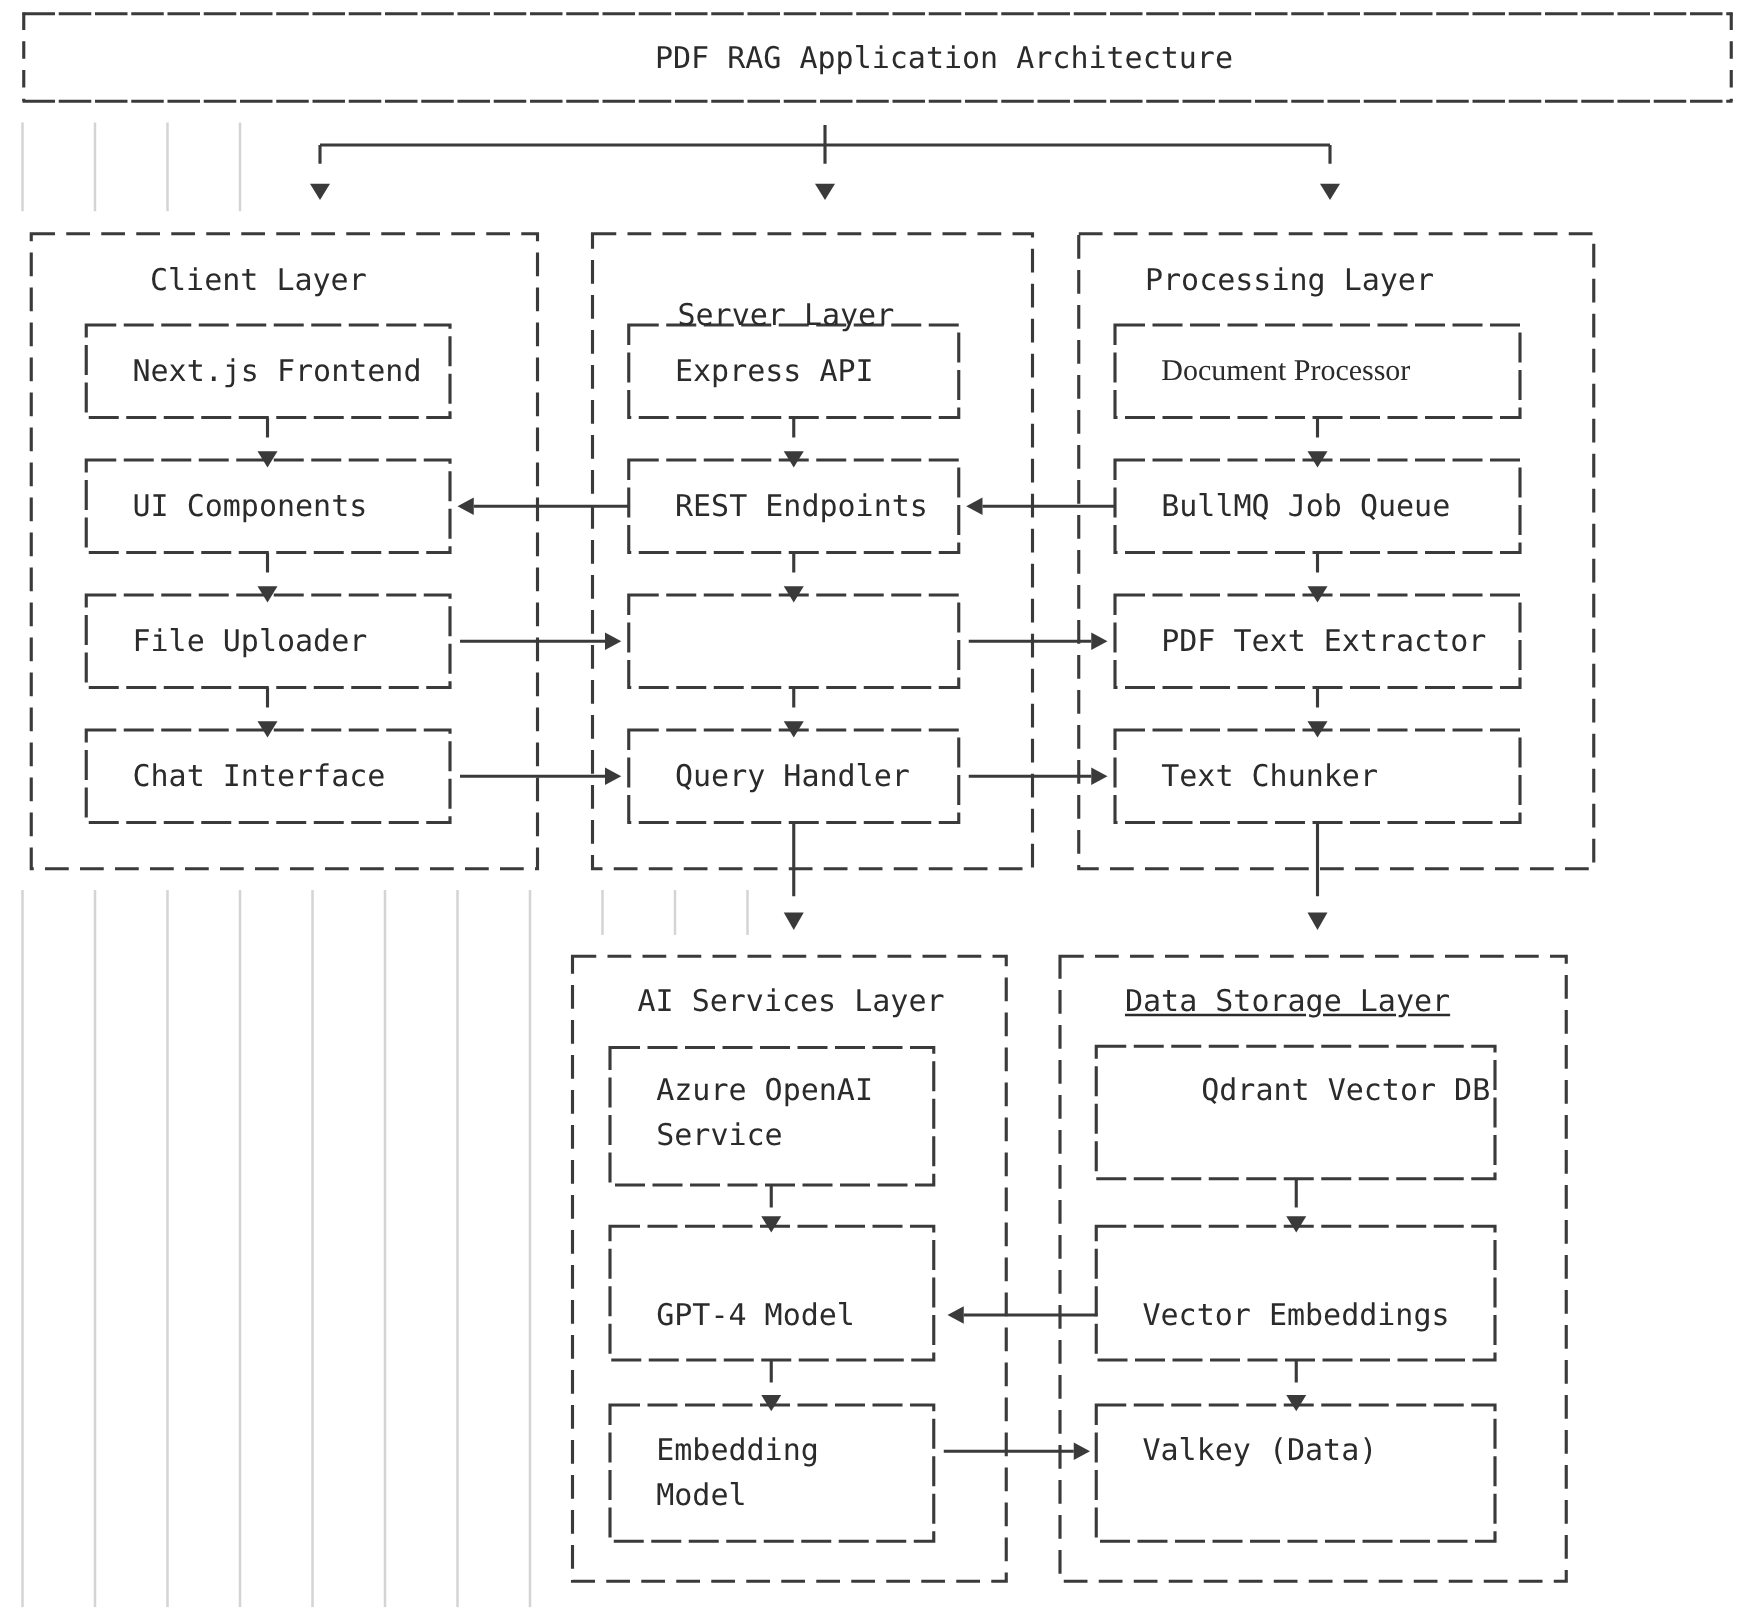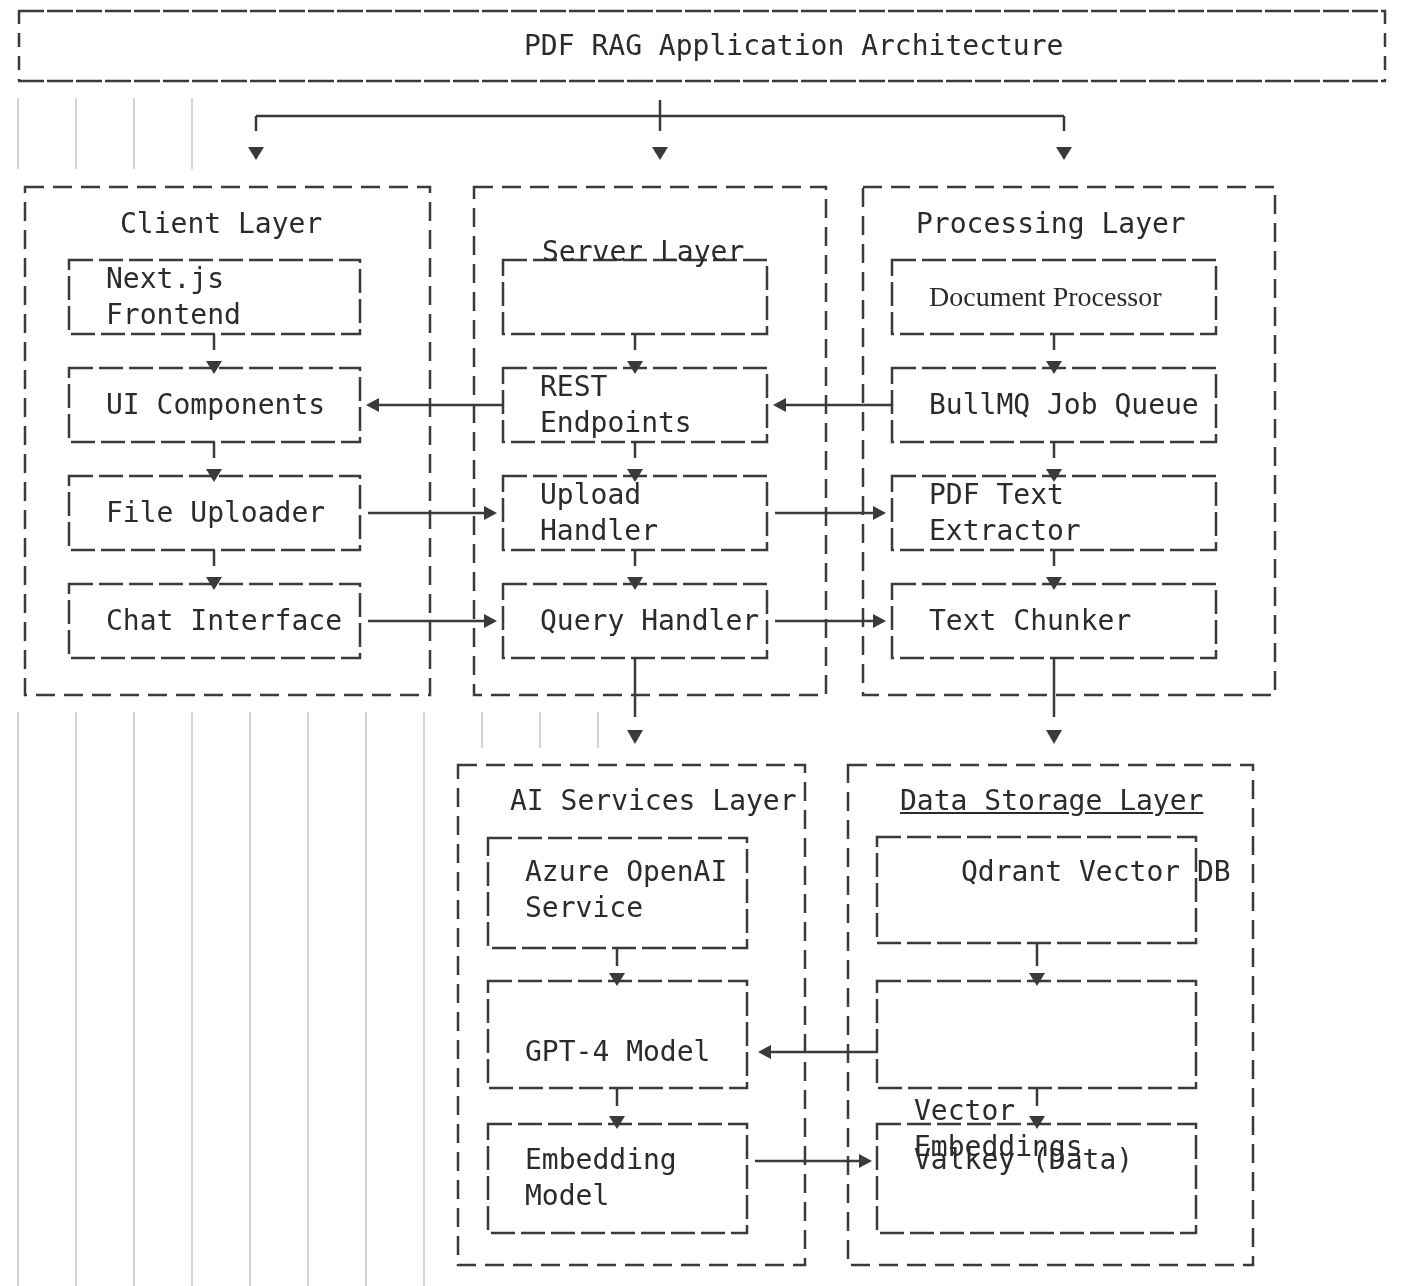--- a/index.html
+++ b/index.html
@@ -8,21 +8,21 @@
     width: 1404px;
     height: 1286px;
     background: #ffffff;
     font-family: "DejaVu Sans Mono", "Liberation Mono", monospace;
     color: #2b2b2b;
     overflow: hidden;
   }
   svg.wires { position: absolute; left: 0; top: 0; }
   .label {
     position: absolute;
-    font-size: 28px;
+    font-size: 24px;
     line-height: 36px;
     white-space: pre-line;
     letter-spacing: 0px;
   }
   .vc { display: flex; align-items: center; }
   .pl { padding-left: 37px; box-sizing: border-box; }
   .node { position: absolute; background: transparent; }
 </style>
 </head>
 <body>
@@ -176,32 +176,32 @@
   <div class="label" style="left:542px; top:206px;margin-top:28px;">Server Layer</div>
   <div class="label" style="left:916px; top:206px;">Processing Layer</div>
   <div class="label" style="left:510px; top:783px;">AI Services Layer</div>
   <div class="label" style="left:900px; top:783px;text-decoration:underline;">Data Storage Layer</div>
 
   <div class="node label vc pl" style="left:69px; top:260px; width:291px; height:74px;">Next.js Frontend</div>
   <div class="node label vc pl" style="left:69px; top:368px; width:291px; height:74px;">UI Components</div>
   <div class="node label vc pl" style="left:69px; top:476px; width:328px; height:74px;">File Uploader</div>
   <div class="node label vc pl" style="left:69px; top:584px; width:291px; height:74px;">Chat Interface</div>
 
+  <div class="node label vc pl" style="left:503px; top:260px; width:264px; height:74px;">Express API</div>
   <div class="node label vc pl" style="left:503px; top:368px; width:264px; height:74px;">REST Endpoints</div>
-  <div class="node label vc pl" style="left:503px; top:476px; width:264px; height:74px;">Upload Handler</div>
   <div class="node label vc pl" style="left:503px; top:584px; width:264px; height:74px;">Query Handler</div>
 
   <div class="node label vc pl" style="left:892px; top:260px; width:324px; height:74px;font-family:Liberation Serif, serif;">Document Processor</div>
   <div class="node label vc pl" style="left:892px; top:368px; width:324px; height:74px;">BullMQ Job Queue</div>
   <div class="node label vc pl" style="left:892px; top:476px; width:324px; height:74px;">PDF Text Extractor</div>
   <div class="node label vc pl" style="left:892px; top:584px; width:324px; height:74px;">Text Chunker</div>
 
   <div class="node label pl" style="left:488px; top:838px; width:259px; height:110px; padding-top:16px;">Azure OpenAI
 Service</div>
   <div class="node label pl" style="left:488px; top:981px; width:259px; height:107px; padding-top:53px;">GPT-4 Model</div>
   <div class="node label pl" style="left:488px; top:1124px; width:259px; height:109px; padding-top:18px;">Embedding
 Model</div>
 
   <div class="node label pl" style="left:924px; top:837px; width:319px; height:106px; padding-top:17px;">Qdrant Vector DB</div>
-  <div class="node label pl" style="left:877px; top:1040px; width:319px; height:107px; padding-top:53px;">Vector Embeddings</div>
+  <div class="node label pl" style="left:877px; top:981px; width:319px; height:107px; padding-top:53px;">Vector Embeddings</div>
   <div class="node label pl" style="left:877px; top:1124px; width:319px; height:109px; padding-top:18px;">Valkey (Data)</div>
 
 </div>
 
 </body></html>

